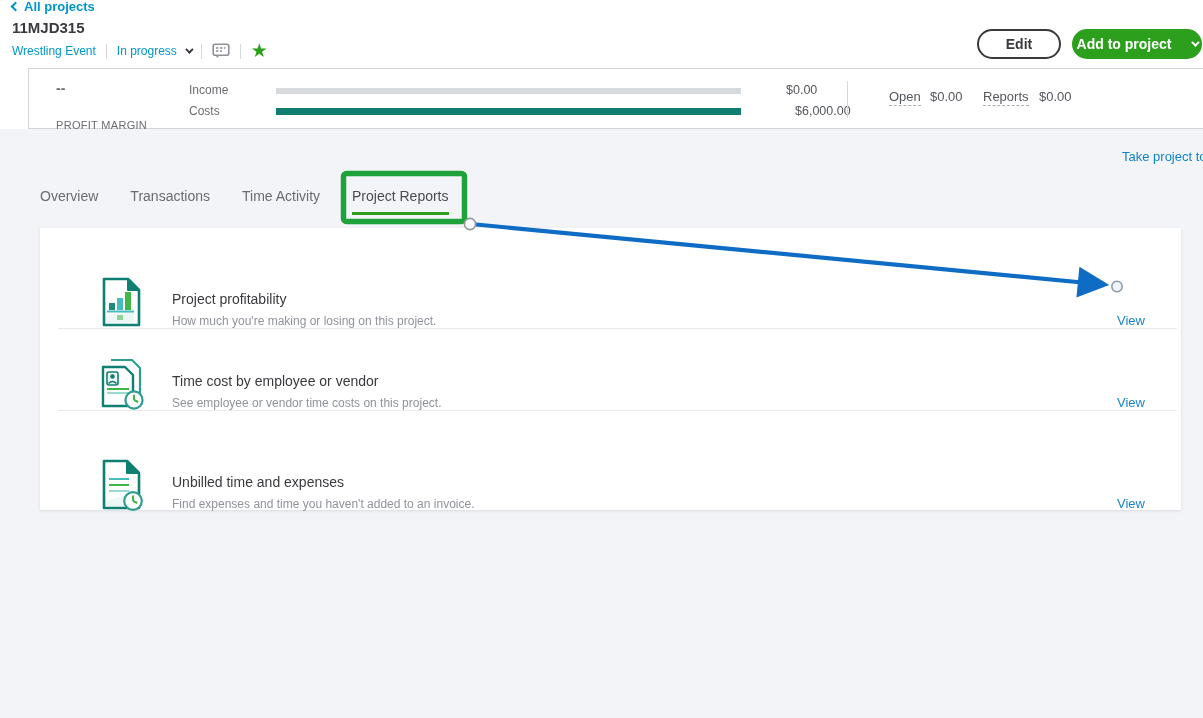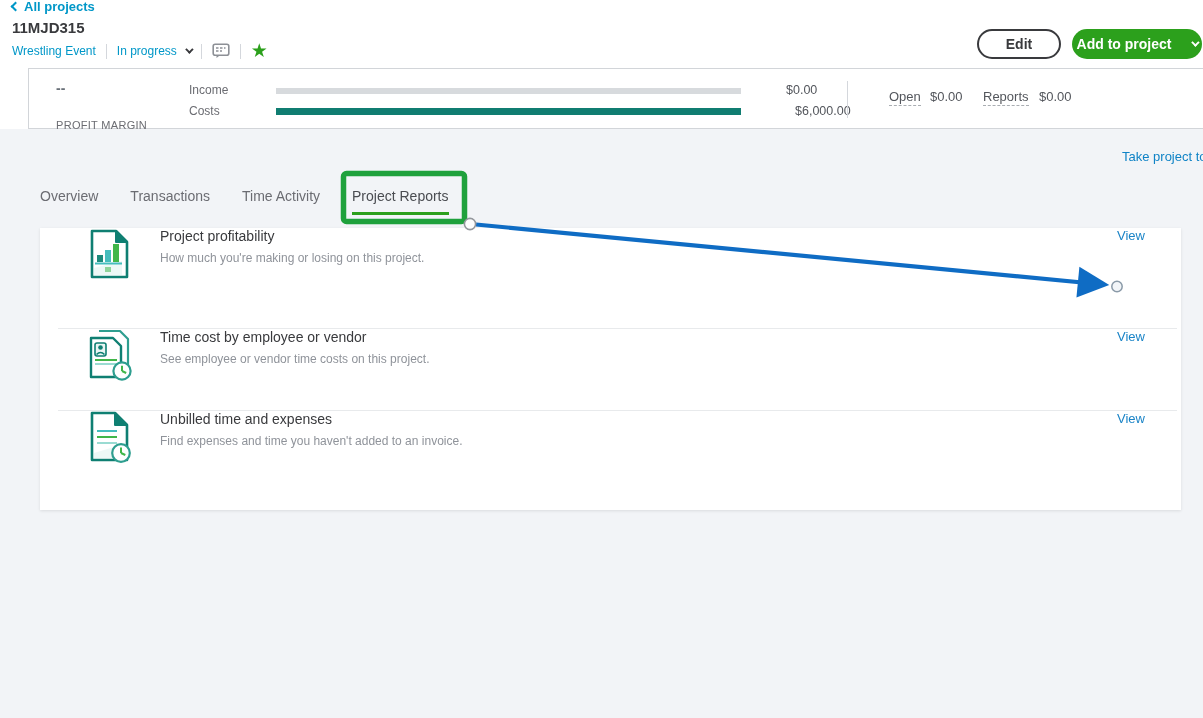--- a/index.html
+++ b/index.html
@@ -45,21 +45,21 @@
   .content-bg { position:absolute; left:0; top:129px; right:0; bottom:0; background:#f2f4f7; }
   .tour-link { position:absolute; left:1122px; top:149px; font-size:13px; color:#0f83c6; white-space:nowrap; cursor:pointer; }
 
   .tabs { position:absolute; left:40px; top:188px; display:flex; }
   .tab { position:relative; margin-right:32px; font-size:14px; color:#6b6c72; cursor:pointer; padding-bottom:11px; }
   .tab.active { color:#4a4c51; }
   .tab.active::after { content:""; position:absolute; left:0; right:0; bottom:0; height:3px; background:#2ca01c; }
 
   
   .card { position:absolute; left:40px; top:228px; width:1141px; height:282px; background:#fff; box-shadow:0 1px 3px rgba(0,0,0,.10); }
-  .report-row { display:flex; align-items:flex-start; padding-left:46px; cursor:pointer; }
+  .report-row { display:flex; align-items:flex-end; padding-left:58px; cursor:pointer; }
   .row-1 { height:100px; } .row-2 { height:81px; } .row-3 { height:100px; }
   .row-sep { height:1px; background:#e8eaec; margin-left:18px; margin-right:4px; }
   .report-icon { width:48px; height:52px; flex:0 0 auto; }
   .report-text { margin-left:26px; }
   .report-title { font-size:14px; color:#393a3d; margin-bottom:7px; }
   .report-desc { font-size:12px; color:#9094 9a; color:#8f939a; }
   .view-link { margin-left:auto; margin-right:36px; font-size:13px; color:#1a84c7; cursor:pointer; }
 
   
   .annotation-overlay { position:absolute; inset:0; width:1203px; height:718px; pointer-events:none; z-index:50; }

